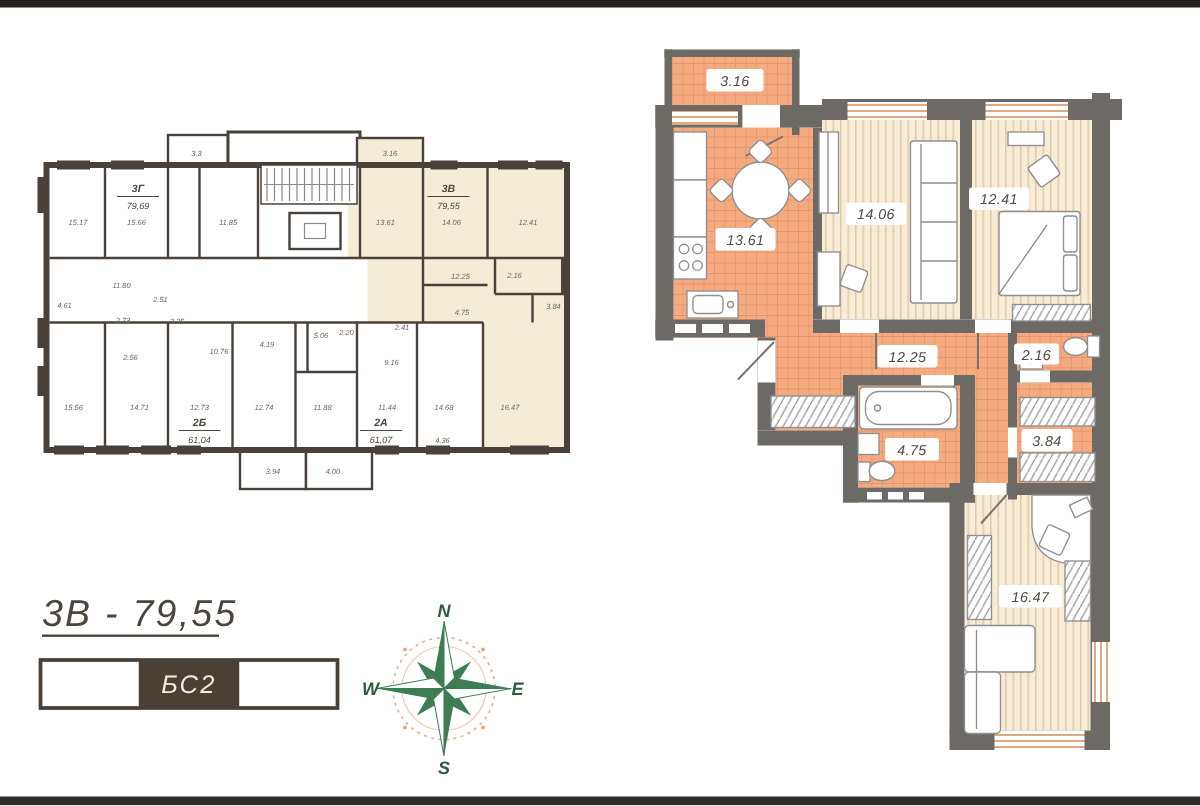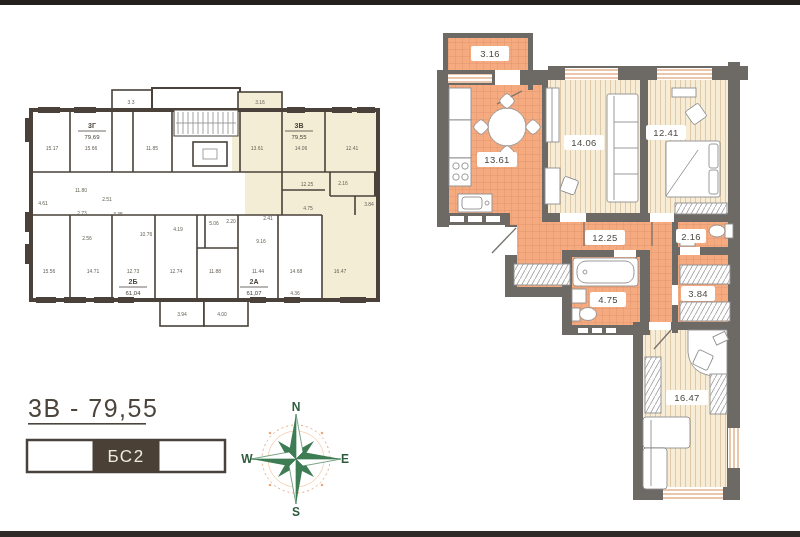--- a/index.html
+++ b/index.html
@@ -1,17 +1,17 @@
 <!DOCTYPE html>
 <html><head>
 <meta charset="utf-8">
 <style>
   html,body{margin:0;padding:0;background:#ffffff;}
   .page{position:relative;width:800px;height:537px;background:#ffffff;overflow:hidden;
-        font-family:"Liberation Sans",sans-serif;}
+        font-family:"Liberation Sans",sans-serif;font-style:italic;}
   .page svg{position:absolute;left:0;top:0;display:block;}
   .bar{position:absolute;left:0;width:800px;background:#23201d;}
   .bar.top{top:0;height:5px;}
   .bar.bottom{bottom:0;height:6px;background:#2e2b28;}
   text{font-family:"Liberation Sans",sans-serif;}
   .lbl-mini{font-size:5px;fill:#6b655b;text-anchor:middle;}
   .apt-name{font-size:7px;fill:#4b453c;text-anchor:middle;font-weight:bold;}
   .apt-area{font-size:6px;fill:#4b453c;text-anchor:middle;}
   .lbl-room{font-size:9.5px;fill:#4e4a44;text-anchor:middle;letter-spacing:.3px;}
   .title-text{font-size:25px;fill:#4b453c;letter-spacing:1.5px;}

